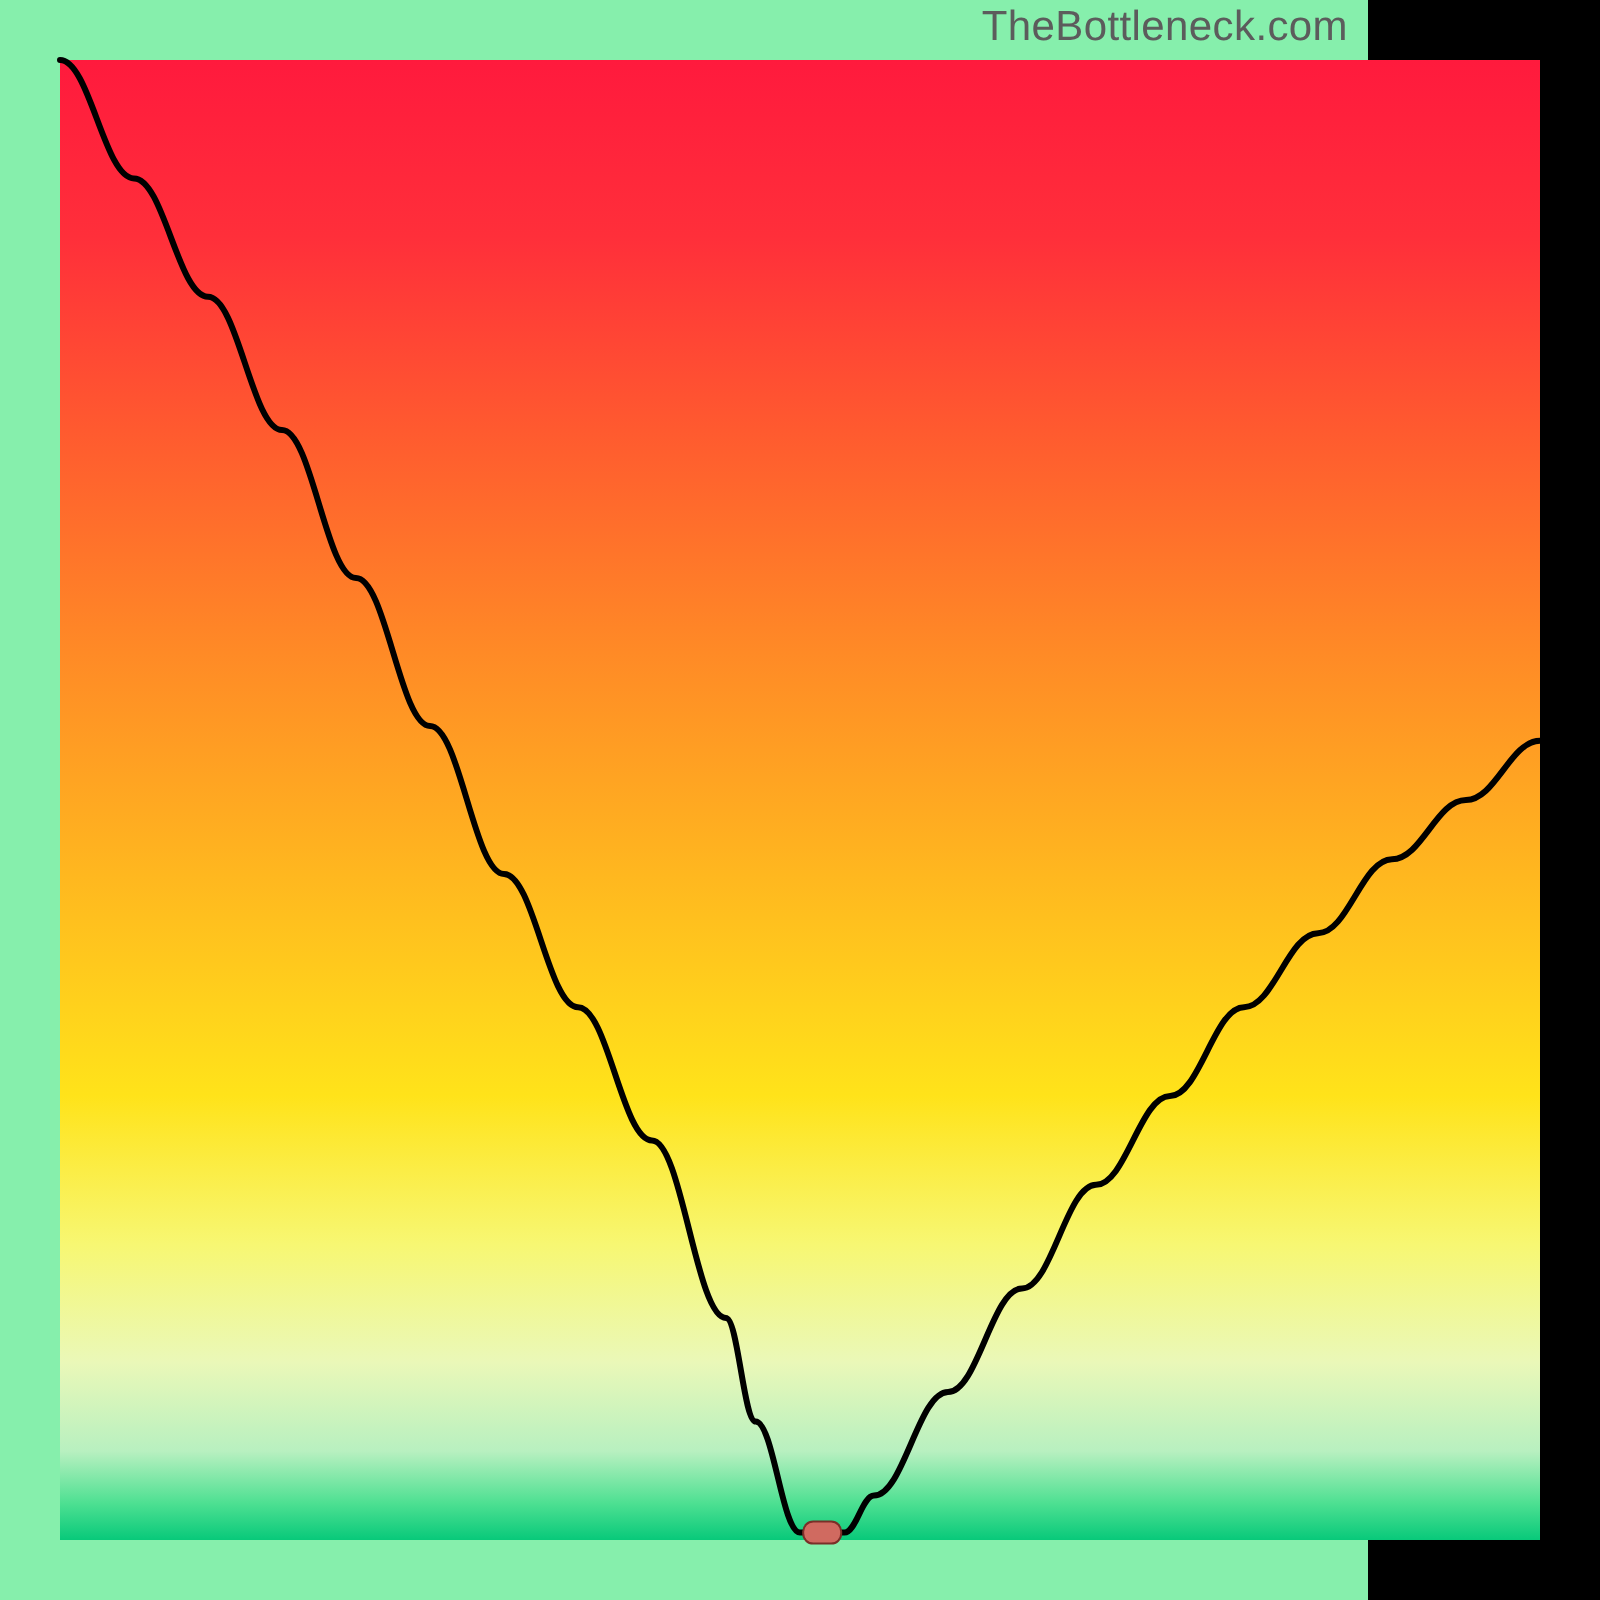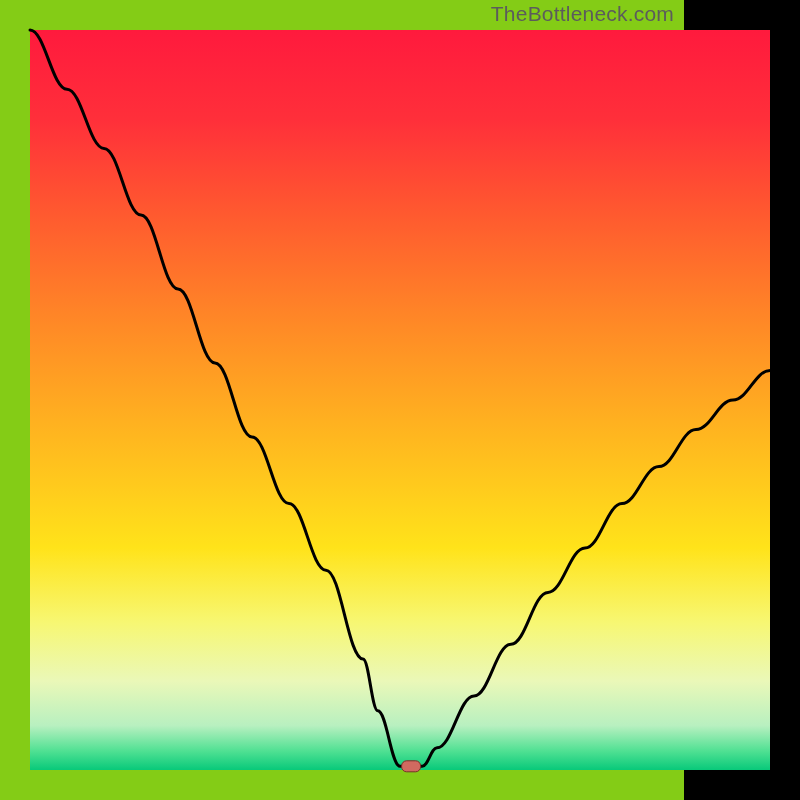--- a/index.html
+++ b/index.html
@@ -8,21 +8,21 @@
     width: 800px;
     height: 800px;
     overflow: hidden;
     background: #000;
     font-family: Arial, Helvetica, sans-serif;
   }
   .frame {
     position: relative;
     width: 684px;
     height: 800px;
-    background: #84cc16;
+    background: #86efac;
     text-align: right;
   }
   .watermark {
     position: absolute;
     top: 2px;
     right: 10px;
     color: #5c5c5c;
     font-size: 21px;
     font-weight: 400;
     letter-spacing: 0.2px;

